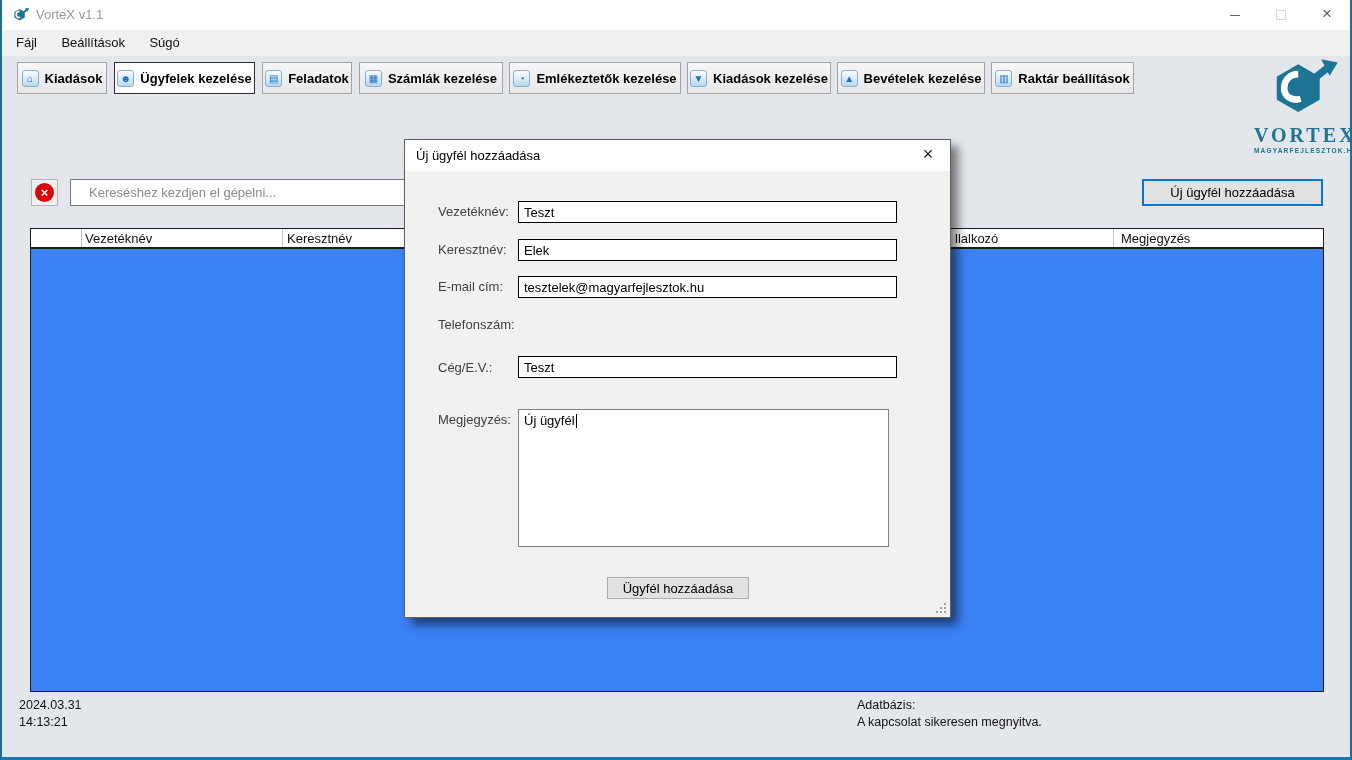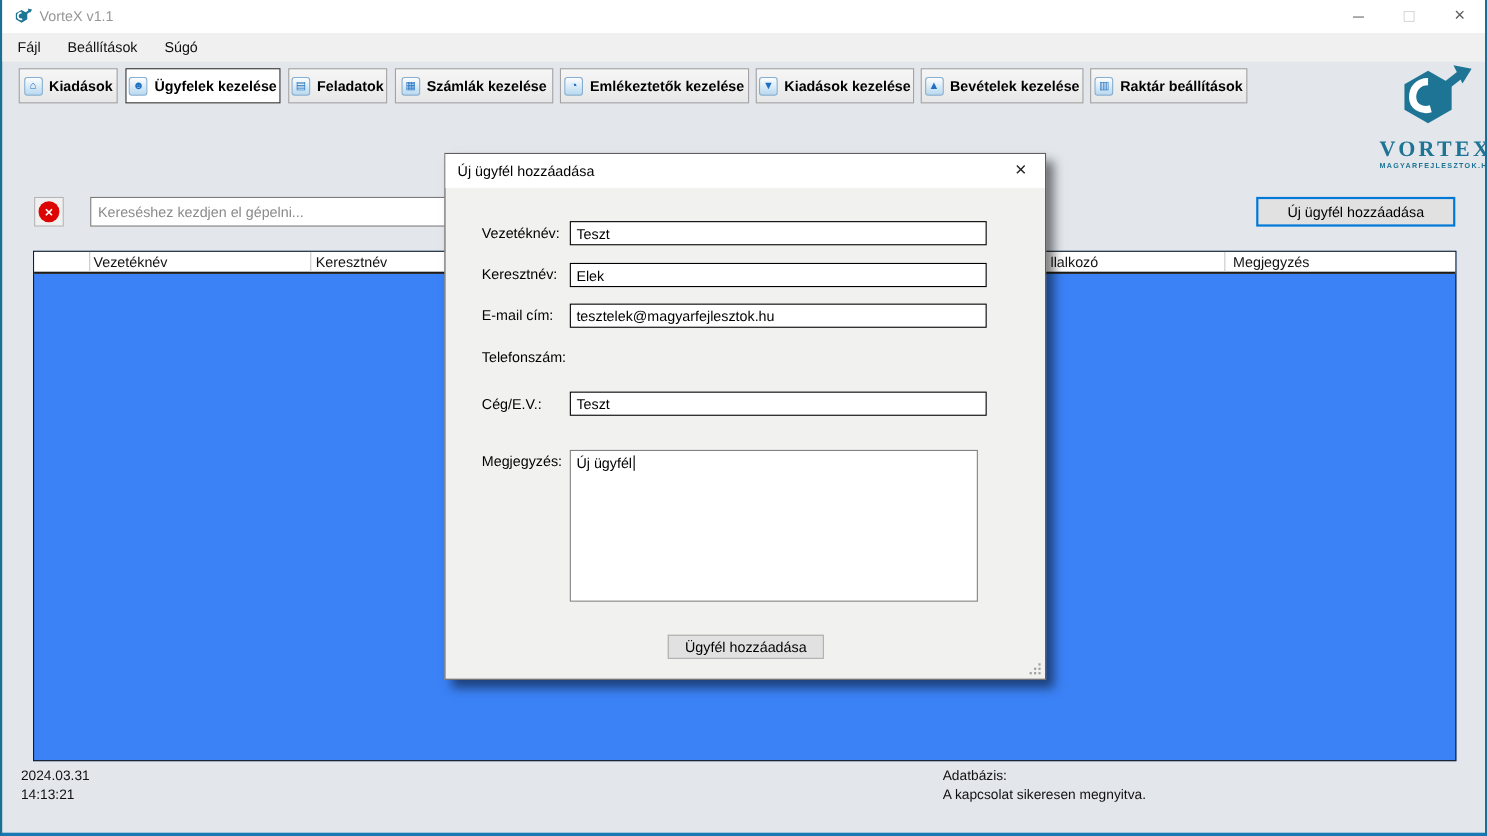--- a/index.html
+++ b/index.html
@@ -36,22 +36,22 @@
   
   .logo{ position:absolute; left:1252px; top:56px; width:100px; text-align:center; }
   .logo-brand{ font-family:"Liberation Serif", serif; font-size:20px; font-weight:600;
     letter-spacing:3px; color:#1d7494; margin-top:-2px; }
   .logo-tag{ font-size:6.5px; font-weight:bold; letter-spacing:1.2px; color:#1d7494; }
   
   .clear-btn{ position:absolute; left:29px; top:179px; width:27px; height:27px; border:1px solid #b5b5b5;
     background:#f0f0f0; display:flex; align-items:center; justify-content:center; }
   .red-x{ width:19px; height:19px; border-radius:50%; background:#dd0404; color:#fff; font-size:13px;
     font-weight:bold; line-height:19px; text-align:center; }
-  .search-input{ position:absolute; left:80px; top:179px; width:365px; height:27px; border:1px solid #7a7a7a;
-    background:#fff; font-family:"Liberation Sans", sans-serif; font-size:13px; padding:0 6px; color:#222; }
+  .search-input{ position:absolute; left:68px; top:179px; width:365px; height:27px; border:1px solid #7a7a7a;
+    background:#fff; font-family:"Liberation Sans", sans-serif; font-size:13px; padding:0 18px; color:#222; }
   .search-input::placeholder{ color:#8a8a8a; }
   .add-btn{ position:absolute; left:1140px; top:179px; width:181px; height:27px;
     border:2px solid #0078d7; background:#e1e1e1; font-family:"Liberation Sans", sans-serif;
     font-size:13px; color:#000; }
   
   .grid{ position:absolute; left:28px; top:228px; width:1294px; height:464px;
     border:1px solid #1c1c1c; background:#3b82f6; }
   .grid-head{ position:absolute; left:0; top:0; right:0; height:20px; background:#fff;
     border-bottom:2px solid #1c1c1c; }
   .th{ position:absolute; top:2px; font-size:13px; color:#111; white-space:nowrap; }
@@ -60,21 +60,21 @@
   
   .status{ position:absolute; font-size:12.5px; color:#111; line-height:17px; }
   .status-left{ left:17px; top:697px; }
   .status-right{ left:855px; top:697px; }
   
   .dialog{ position:absolute; left:402px; top:139px; width:547px; height:479px;
     background:#f1f1f0; border:1px solid #5f5f5f; box-shadow:7px 7px 9px rgba(0,0,0,0.5); z-index:10; }
   .dlg-titlebar{ position:absolute; left:0; top:0; right:0; height:31px; background:#fff; }
   .dlg-title{ position:absolute; left:11px; top:8px; font-size:13px; color:#000; }
   .dlg-close{ position:absolute; right:11px; top:4px; font-size:18px; color:#222; width:22px; text-align:center; }
-  .dlg-label{ position:absolute; left:33px; font-size:13px; color:#000000; }
+  .dlg-label{ position:absolute; left:33px; font-size:13px; color:#404040; }
   .dlg-input{ position:absolute; left:113px; width:379px; height:22px; border:1px solid #000000;
     background:#fff; font-family:"Liberation Sans", sans-serif; font-size:13px; padding:0 5px; color:#000; }
   .dlg-textarea{ position:absolute; left:113px; top:269px; width:371px; height:138px;
     border:1px solid #828282; background:#fff; font-size:13px; color:#000; padding:3px 5px; }
   .caret{ display:inline-block; width:1px; height:14px; background:#000; vertical-align:text-bottom; margin-left:1px; }
   .dlg-submit{ position:absolute; left:202px; top:437px; width:142px; height:22px;
     border:1px solid #adadad; background:#e1e1e1; font-family:"Liberation Sans", sans-serif;
     font-size:13px; color:#000; }
   .grip{ position:absolute; right:4px; bottom:4px; width:12px; height:12px; }
   .grip::after{ content:""; position:absolute; right:0; bottom:0; width:2px; height:2px; background:#9f9f9f;

